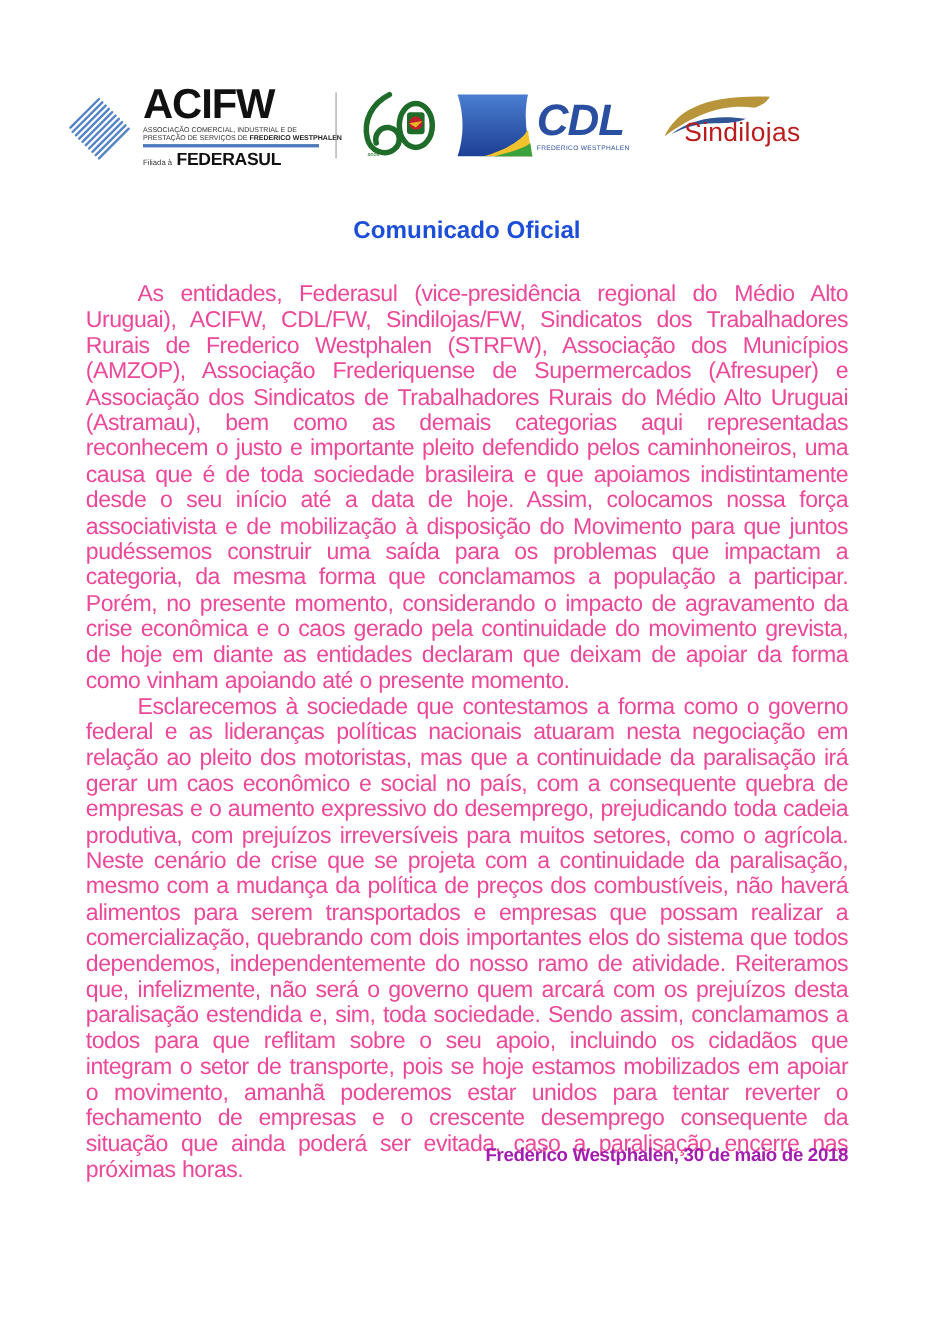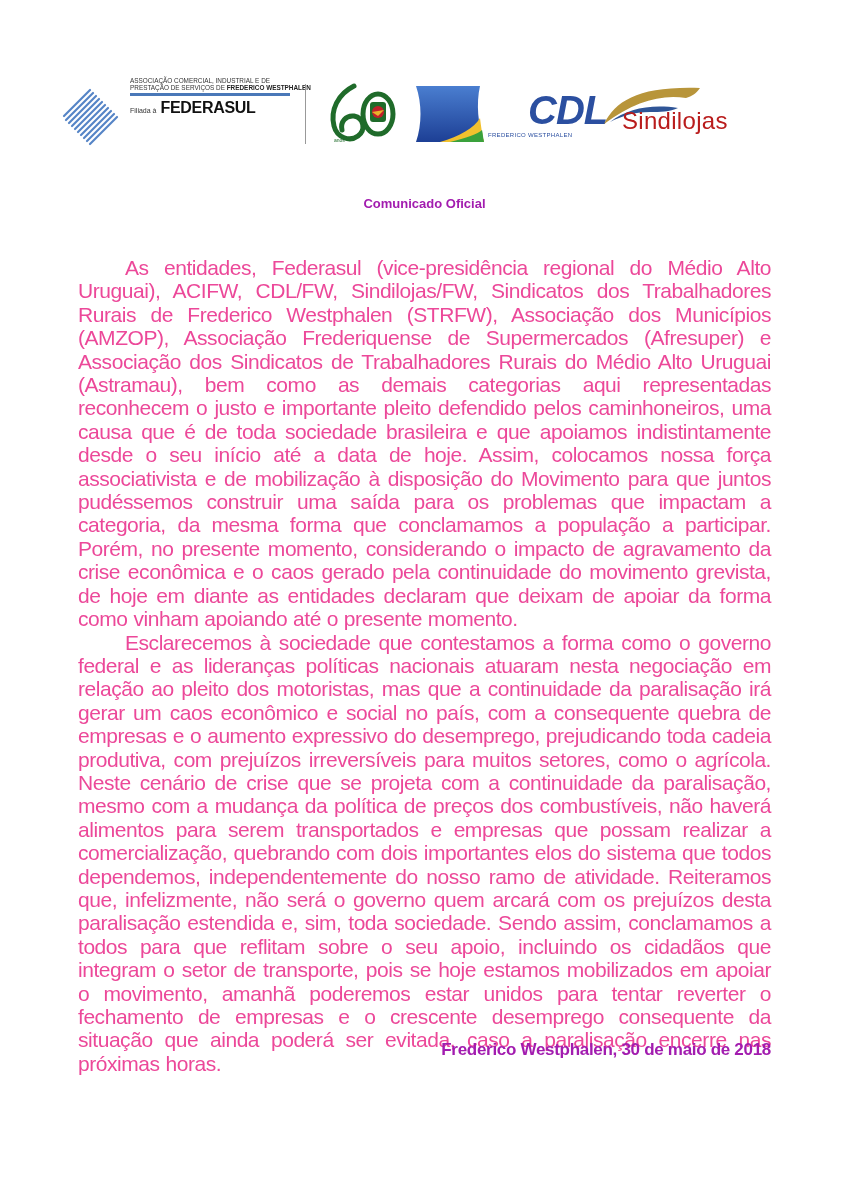--- a/index.html
+++ b/index.html
@@ -17,27 +17,27 @@
     .acifw-bar { height: 3px; background: #4a78b8; margin-top: 2px; width: 160px; }
     .acifw-fil { margin-top: 3px; font-size: 7px; color: #333; }
     .acifw-fil b { font-size: 16px; font-weight: 900; color: #111; margin-left: 4px; letter-spacing: -0.3px; }
 
     .vsep { position: absolute; left: 305px; top: 14px; width: 1px; height: 60px; background: #999; }
 
     .sixty { position: absolute; left: 326px; top: 10px; width: 72px; height: 66px; }
 
     .cdl-flag { position: absolute; left: 410px; top: 14px; width: 76px; height: 60px; }
     .cdl-text { position: absolute; left: 488px; top: 20px; }
-    .cdl-title { font-size: 40px; font-weight: bold; font-style: italic; color: #2b4fa0; line-height: 40px; letter-spacing: -1px; margin-left: 40px; }
+    .cdl-title { font-size: 40px; font-weight: bold; font-style: italic; color: #2b4fa0; line-height: 40px; letter-spacing: -1px; }
     .cdl-sub { font-size: 6px; color: #2b4fa0; letter-spacing: 0.3px; margin-top: 2px; white-space: nowrap; }
 
     .sind-swoosh { position: absolute; left: 600px; top: 8px; width: 110px; height: 50px; }
     .sind-text { position: absolute; left: 622px; top: 36px; font-size: 24px; color: #b91c1c; letter-spacing: 0.3px; line-height: 30px; }
 
-    .title { position: absolute; left: 0; top: 196px; width: 849px; text-align: center; font-weight: bold; font-size: 13px; color: #a21caf; }
+    .title { position: absolute; left: 0; top: 196px; width: 849px; text-align: center; font-weight: bold; font-size: 22px; color: #1d4ed8; }
 
     .body { position: absolute; left: 78px; top: 256px; width: 693px; font-size: 21px; line-height: 23.4px; text-align: justify; color: #ec4899; font-family: "Liberation Sans Narrow", "Liberation Sans", sans-serif; letter-spacing: -0.45px; word-spacing: 0.5px; }
     .body p { text-indent: 47px; }
 
     .signature { position: absolute; right: 78px; top: 1040px; font-weight: bold; font-size: 17px; color: #a21caf; letter-spacing: -0.3px; }
   </style>
 </head>
 <body>
 
 <div class="header">
@@ -56,20 +56,21 @@
       <line x1="12" y1="44" x2="39" y2="17"></line>
       <line x1="15" y1="47" x2="42" y2="20"></line>
       <line x1="18" y1="50" x2="45" y2="23"></line>
       <line x1="21" y1="53" x2="48" y2="26"></line>
       <line x1="24" y1="56" x2="51" y2="29"></line>
       <line x1="27" y1="59" x2="54" y2="32"></line>
       <line x1="30" y1="62" x2="57" y2="35"></line>
     </g>
   </svg>
   <div class="acifw-text">
+    <div class="acifw-title">ACIFW</div>
     <div class="acifw-sub">
       <div>ASSOCIAÇÃO COMERCIAL, INDUSTRIAL E DE</div>
       <div><span>PRESTAÇÃO DE SERVIÇOS DE </span><b>FREDERICO WESTPHALEN</b></div>
     </div>
     <div class="acifw-bar"></div>
     <div class="acifw-fil"><span>Filiada à</span><b>FEDERASUL</b></div>
   </div>
 
   <div class="vsep"></div>
 

